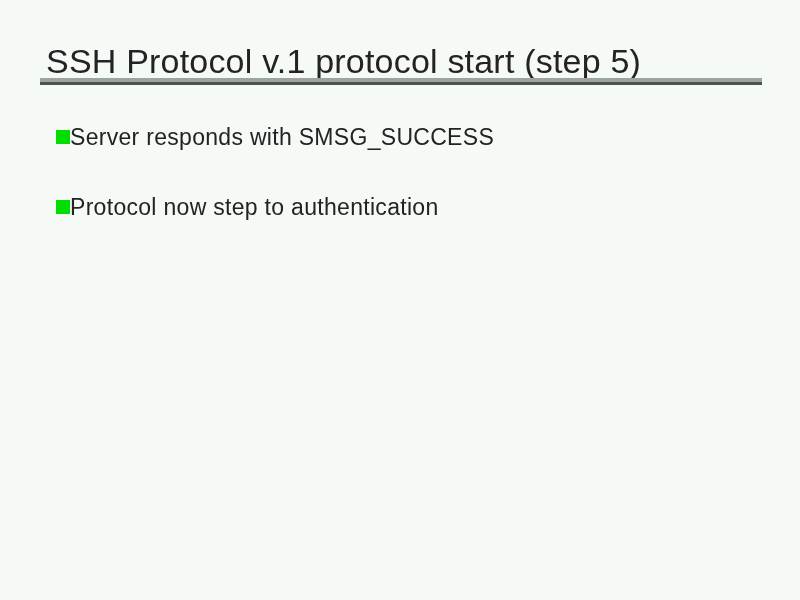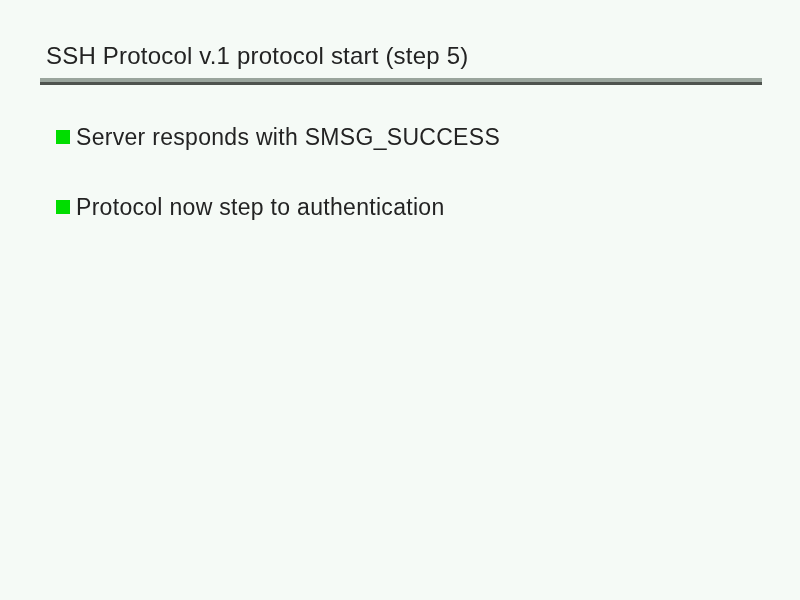--- a/index.html
+++ b/index.html
@@ -19,21 +19,21 @@
   .slide {
     position: relative;
     width: 800px;
     height: 600px;
     background: var(--background);
   }
   .title {
     position: absolute;
     left: 46px;
     top: 42px;
-    font-size: 24px;
+    font-size: 34px;
     font-weight: 400;
     letter-spacing: 0.2px;
     color: var(--text);
     white-space: nowrap;
   }
   .rule {
     position: absolute;
     left: 40px;
     top: 78px;
     width: 722px;
@@ -42,21 +42,20 @@
   }
   .bullets {
     list-style: none;
   }
   .bullet {
     position: absolute;
     left: 56px;
     height: 28px;
     display: flex;
     align-items: center;
-    gap: 6px;
     white-space: nowrap;
   }
   .bullet-1 { top: 123px; }
   .bullet-2 { top: 193px; }
   .marker {
     display: inline-block;
     width: 14px;
     height: 14px;
     background: var(--marker);
     flex: 0 0 auto;

